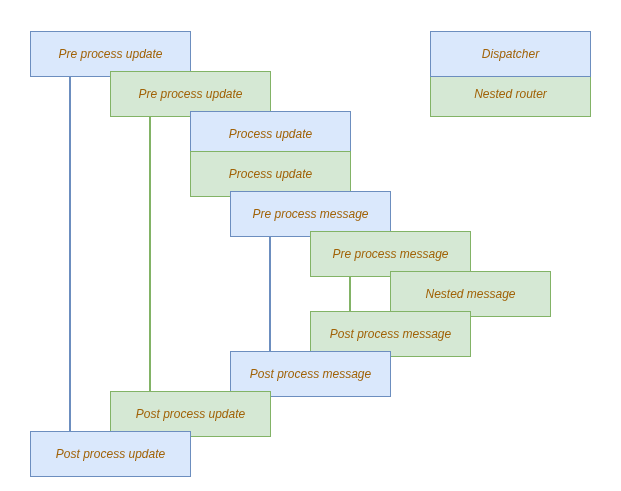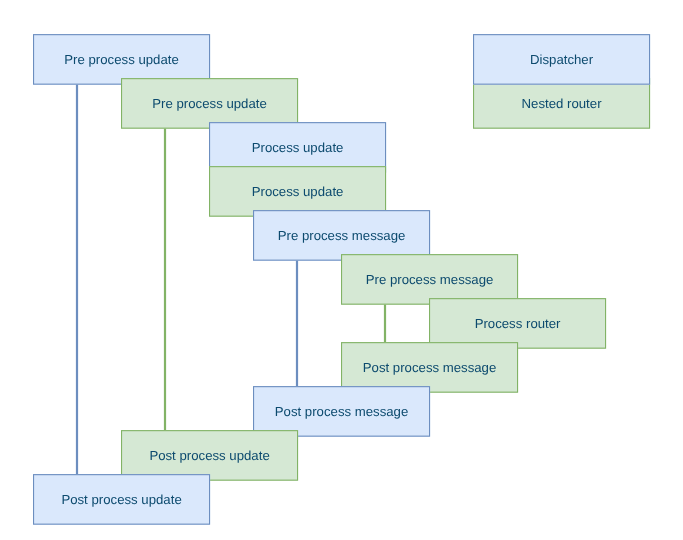--- a/index.html
+++ b/index.html
@@ -18,23 +18,24 @@
   .node {
     position: absolute;
     box-sizing: border-box;
     width: 161px;
     height: 46px;
     display: flex;
     align-items: center;
     justify-content: center;
     font-size: 12px;
     line-height: 1;
-    color: #0c4a6e;
+    color: #a16207;
     border: 1px solid #000000;
     white-space: nowrap;
+    font-style: italic;
   }
   .node.blue  { background: #dae8fc; border-color: #6c8ebf; }
   .node.green { background: #d5e8d4; border-color: #82b366; }
   .connector {
     position: absolute;
     width: 2px;
   }
   .connector.blue  { background: #6c8ebf; }
   .connector.green { background: #82b366; }
 </style>
@@ -58,21 +59,21 @@
     <div class="node green" style="left: 190px; top: 151px;">
       <span>Process update</span>
     </div>
     <div class="node blue" style="left: 230px; top: 191px;">
       <span>Pre process message</span>
     </div>
     <div class="node green" style="left: 310px; top: 231px;">
       <span>Pre process message</span>
     </div>
     <div class="node green" style="left: 390px; top: 271px;">
-      <span>Process router</span>
+      <span>Nested message</span>
     </div>
     <div class="node green" style="left: 310px; top: 311px;">
       <span>Post process message</span>
     </div>
     <div class="node blue" style="left: 230px; top: 351px;">
       <span>Post process message</span>
     </div>
     <div class="node green" style="left: 110px; top: 391px;">
       <span>Post process update</span>
     </div>

